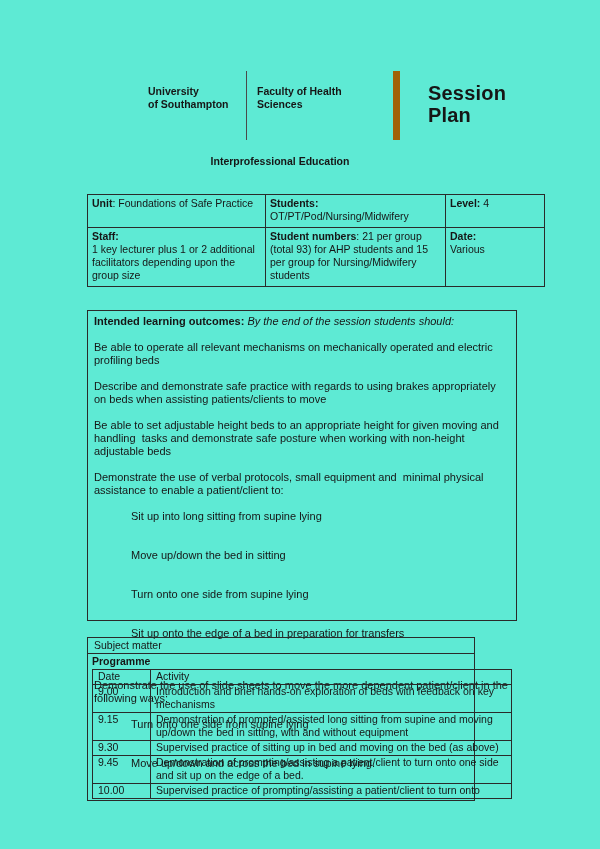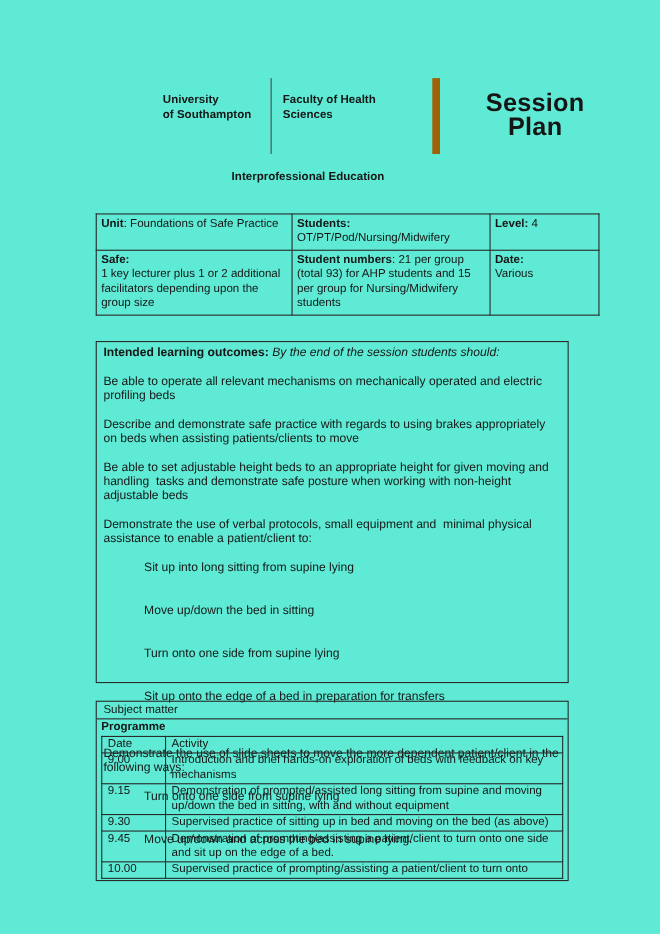--- a/index.html
+++ b/index.html
@@ -13,21 +13,21 @@
 
   
   .doc-header { position:absolute; left:142px; top:71px; height:69px; display:flex; }
   .dh-cell {
     box-sizing:border-box; padding-top:14px;
     font-size:10.5px; line-height:13px; font-weight:bold;
     white-space:pre-line;
   }
   .dh-c1 { width:105px; padding-left:6px;  border-right:1px solid #4a4a4a; }
   .dh-c2 { width:153px; padding-left:10px; border-right:7px solid #a16207; }
-  .dh-c3 { width:145px; padding-left:28px; padding-top:11px; font-size:23px; line-height:22px; letter-spacing:.2px;text-align:center; }
+  .dh-c3 { width:145px; padding-left:28px; padding-top:11px; font-size:20px; line-height:22px; letter-spacing:.2px; }
 
   
   .title-block { position:absolute; top:155px; left:0; width:560px; text-align:center; font-size:10.5px; line-height:13px; }
   .title-block .t1 { font-weight:bold; }
   .title-block .t2-label { font-weight:bold; }
 
   
   .info-table { position:absolute; top:194px; left:87px; width:430px; border-collapse:collapse; table-layout:fixed; }
   .info-table td {
     border:1px solid #2a2a2a; vertical-align:top;
@@ -43,21 +43,21 @@
     box-sizing:border-box; border:1px solid #2a2a2a;
     padding:4px 6px; font-size:11px; line-height:13px;
   }
   .outcomes p { margin:0 0 13px 0; white-space:pre-wrap; }
   .outcomes p:last-child { margin-bottom:0; }
   .outcomes .sub { margin-left:37px; white-space:pre-wrap; }
   .outcomes i { font-style:italic; }
 
   
   .subject {
-    position:absolute; top:637px; left:87px; width:430px;
+    position:absolute; top:637px; left:87px; width:388px;
     box-sizing:border-box; border:1px solid #2a2a2a;
     font-size:10.5px; line-height:13px;
   }
   .subject-title { padding:1px 4px 1px 6px; border-bottom:1px solid #2a2a2a; }
   .programme-label { font-weight:bold; padding:1px 4px 0 4px; }
   .prog-table {
     border-collapse:collapse; table-layout:fixed;
     margin:1px 5px 1px 4px; width:420px;
   }
   .prog-table td {
@@ -87,21 +87,21 @@
     <tbody>
         <tr>
       <td class="col-unit"><b class="lbl">Unit</b><span>: Foundations of Safe Practice</span></td>
       <td class="col-students">
             <b class="lbl blk">Students:</b>
             <span class="blk">OT/PT/Pod/Nursing/Midwifery</span>
           </td>
       <td class="col-level"><b class="lbl">Level:</b><span> 4</span></td>
     </tr>
     <tr>
-      <td><b class="lbl blk">Safe:</b><span>1 key lecturer plus 1 or 2 additional facilitators depending upon the group size</span></td>
+      <td><b class="lbl blk">Staff:</b><span>1 key lecturer plus 1 or 2 additional facilitators depending upon the group size</span></td>
       <td><b class="lbl">Student numbers</b><span>: 21 per group (total 93) for AHP students and 15 per group for Nursing/Midwifery students</span></td>
       <td>
             <b class="lbl blk">Date:</b>
             <span class="blk">Various</span>
           </td>
     </tr>
   </tbody>
     </table>
 
   <div class="outcomes">

